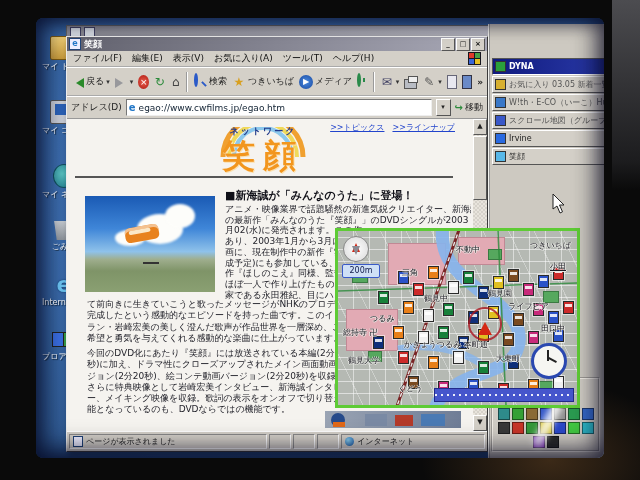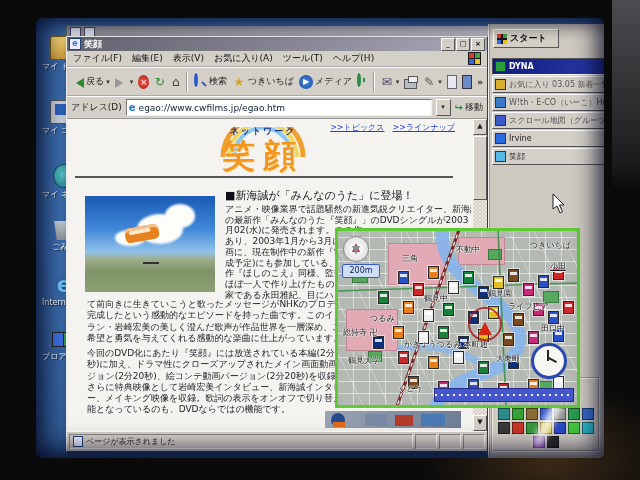--- a/index.html
+++ b/index.html
@@ -100,21 +100,21 @@
   .logo-big{font-size:33px;font-weight:bold;color:#f2961e;letter-spacing:8px;line-height:36px;
     text-shadow:1px 1px 0 #fbe0b0;font-family:"DejaVu Serif","Liberation Serif",serif;position:relative;z-index:2;}
   .rule{position:absolute;left:8px;right:20px;top:57px;border-top:2px solid #555;}
   .still{position:absolute;left:18px;top:77px;width:130px;height:96px;overflow:hidden;
     background:linear-gradient(180deg,#1a5ab4 0%,#3f86d8 34%,#8fc2ea 58%,#9fae8e 66%,#7f9468 78%,#8aa072 100%);}
   .cloud{position:absolute;background:#fdfdfa;border-radius:50%;filter:blur(1px);}
   .vehicle{position:absolute;left:40px;top:30px;width:34px;height:15px;background:#e8821e;border-radius:5px;
     transform:rotate(-10deg);box-shadow:inset 0 3px 0 rgba(255,255,255,.5);}
   .vehicle:after{content:"";position:absolute;left:4px;top:3px;width:22px;height:4px;background:#fbe8c8;border-radius:2px;}
   .speck{position:absolute;left:58px;top:66px;width:16px;height:2px;background:#333;}
-  .heading{position:absolute;left:158px;top:69px;font-size:11px;font-weight:normal;color:#101018;white-space:nowrap;}
+  .heading{position:absolute;left:158px;top:69px;font-size:11px;font-weight:bold;color:#101018;white-space:nowrap;}
   .para{position:absolute;font-size:9px;color:#24242c;}
   .para div{white-space:nowrap;overflow:hidden;}
   #para1{left:158px;top:85px;width:246px;line-height:10.7px;}
   #para2{left:20px;top:180px;width:384px;line-height:11.3px;}
   #para3{left:20px;top:229px;width:384px;line-height:11.3px;}
   .pstrip{position:absolute;left:258px;top:292px;width:136px;height:17px;background:linear-gradient(90deg,#9aa4b4,#6f7d96);overflow:hidden;}
   .pstrip i{position:absolute;display:block;}
   
   .statusbar{height:17px;background:#d4d0c8;border-top:1px solid #fff;display:flex;align-items:center;
     font-size:8px;color:#222;padding:1px 2px;gap:2px;}
@@ -370,33 +370,28 @@
       </div>
 
       <div class="statusbar">
         <span class="pane main">
           <span class="iedoc"></span>
           <span>ページが表示されました</span>
         </span>
         <span class="pane small"></span>
         <span class="pane small"></span>
         <span class="pane small"></span>
+        <span class="pane net">
+          <span class="globe"></span>
+          <span>インターネット</span>
+        </span>
       </div>
     </div>
 
     <div class="taskbar">
-      <div class="startbtn">
-        <span class="flag">
-            <i></i>
-            <i></i>
-            <i></i>
-            <i></i>
-          </span>
-        <span>スタート</span>
-      </div>
       <div id="task-buttons">
           <div class="tbtn active" style="top: 34px;">
             <span class="tic" style="background: rgb(42, 160, 58);"></span>
             <span>DYNA</span>
           </div>
           <div class="tbtn fuzzy" style="top: 52px;">
             <span class="tic" style="background: rgb(216, 176, 48);"></span>
             <span>お気に入り 03.05 新着一覧</span>
           </div>
           <div class="tbtn fuzzy" style="top: 70px;">
@@ -497,21 +492,21 @@
           <div class="poi" style="left: 70px; top: 145px; background: rgb(122, 74, 32);"></div>
           <div class="poi" style="left: 100px; top: 150px; background: rgb(200, 42, 122);"></div>
           <div class="poi" style="left: 130px; top: 148px; background: rgb(42, 82, 200);"></div>
           <div class="poi" style="left: 160px; top: 152px; background: rgb(204, 42, 42);"></div>
           <div class="poi" style="left: 190px; top: 148px; background: rgb(232, 127, 24);"></div>
           <div class="poi" style="left: 215px; top: 145px; background: rgb(240, 240, 240);"></div>
           <div class="poi" style="left: 40px; top: 60px; background: rgb(23, 128, 58);"></div>
           <div class="poi" style="left: 35px; top: 105px; background: rgb(15, 47, 122);"></div>
         </div>
       <div id="map-labels">
-          <div class="mlabel" style="left: 64px; top: 22px;">三角</div>
+          <div class="mlabel" style="left: 64px; top: 36px;">三角</div>
           <div class="mlabel" style="left: 118px; top: 13px;">不動中</div>
           <div class="mlabel" style="left: 192px; top: 9px;">つきいちば</div>
           <div class="mlabel" style="left: 212px; top: 30px; text-decoration: underline;">小田</div>
           <div class="mlabel" style="left: 86px; top: 62px;">鶴見中</div>
           <div class="mlabel" style="left: 150px; top: 57px;">鶴見園</div>
           <div class="mlabel" style="left: 170px; top: 70px;">ライフピア</div>
           <div class="mlabel" style="left: 32px; top: 82px;">つるみ</div>
           <div class="mlabel" style="left: 5px; top: 96px;">総持寺 卍</div>
           <div class="mlabel" style="left: 203px; top: 92px;">田口中</div>
           <div class="mlabel" style="left: 66px; top: 108px;">かきょうつるみ 本町通</div>

